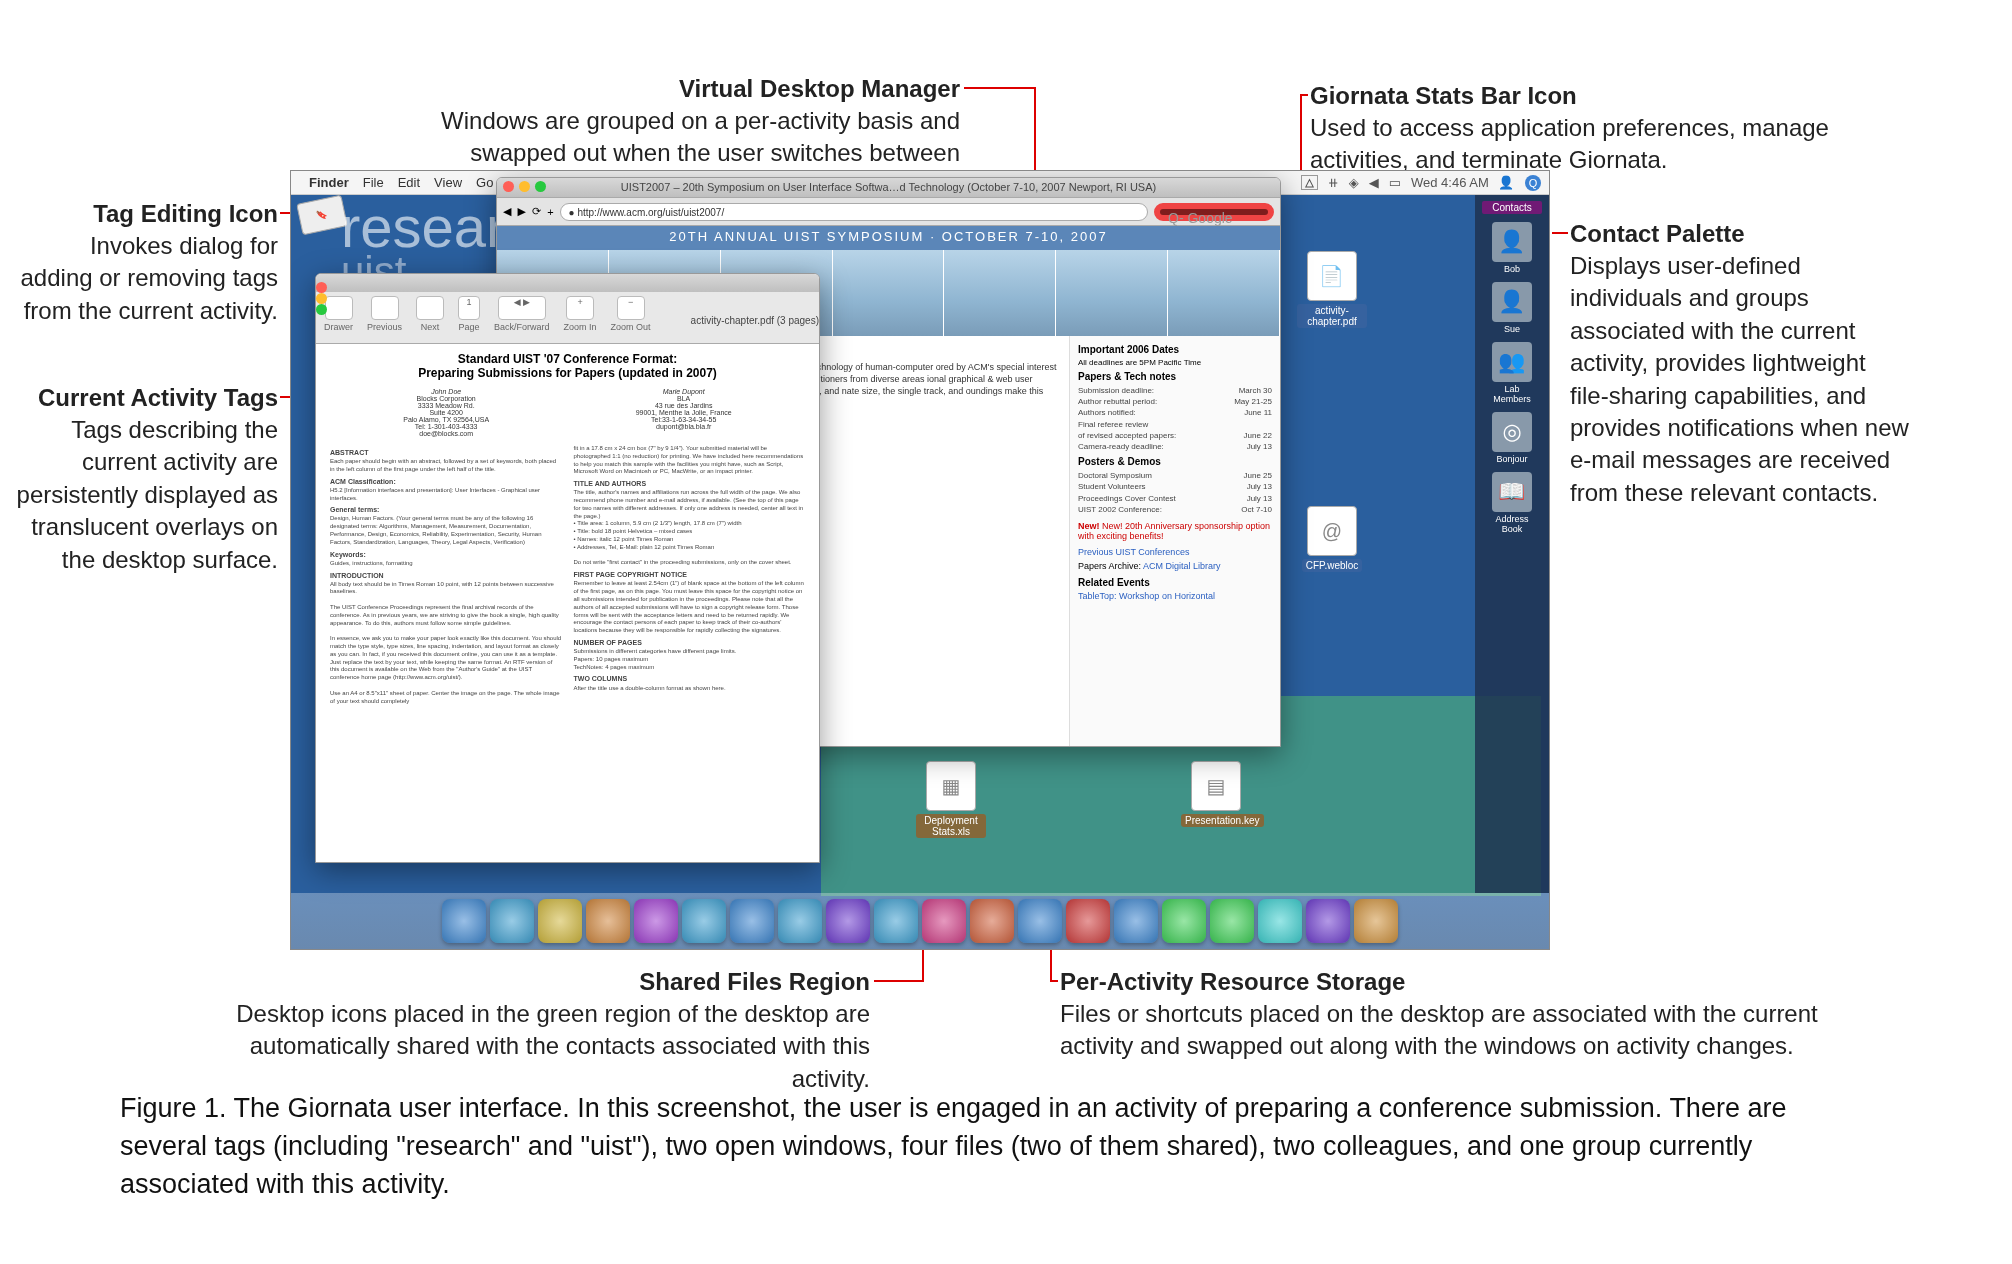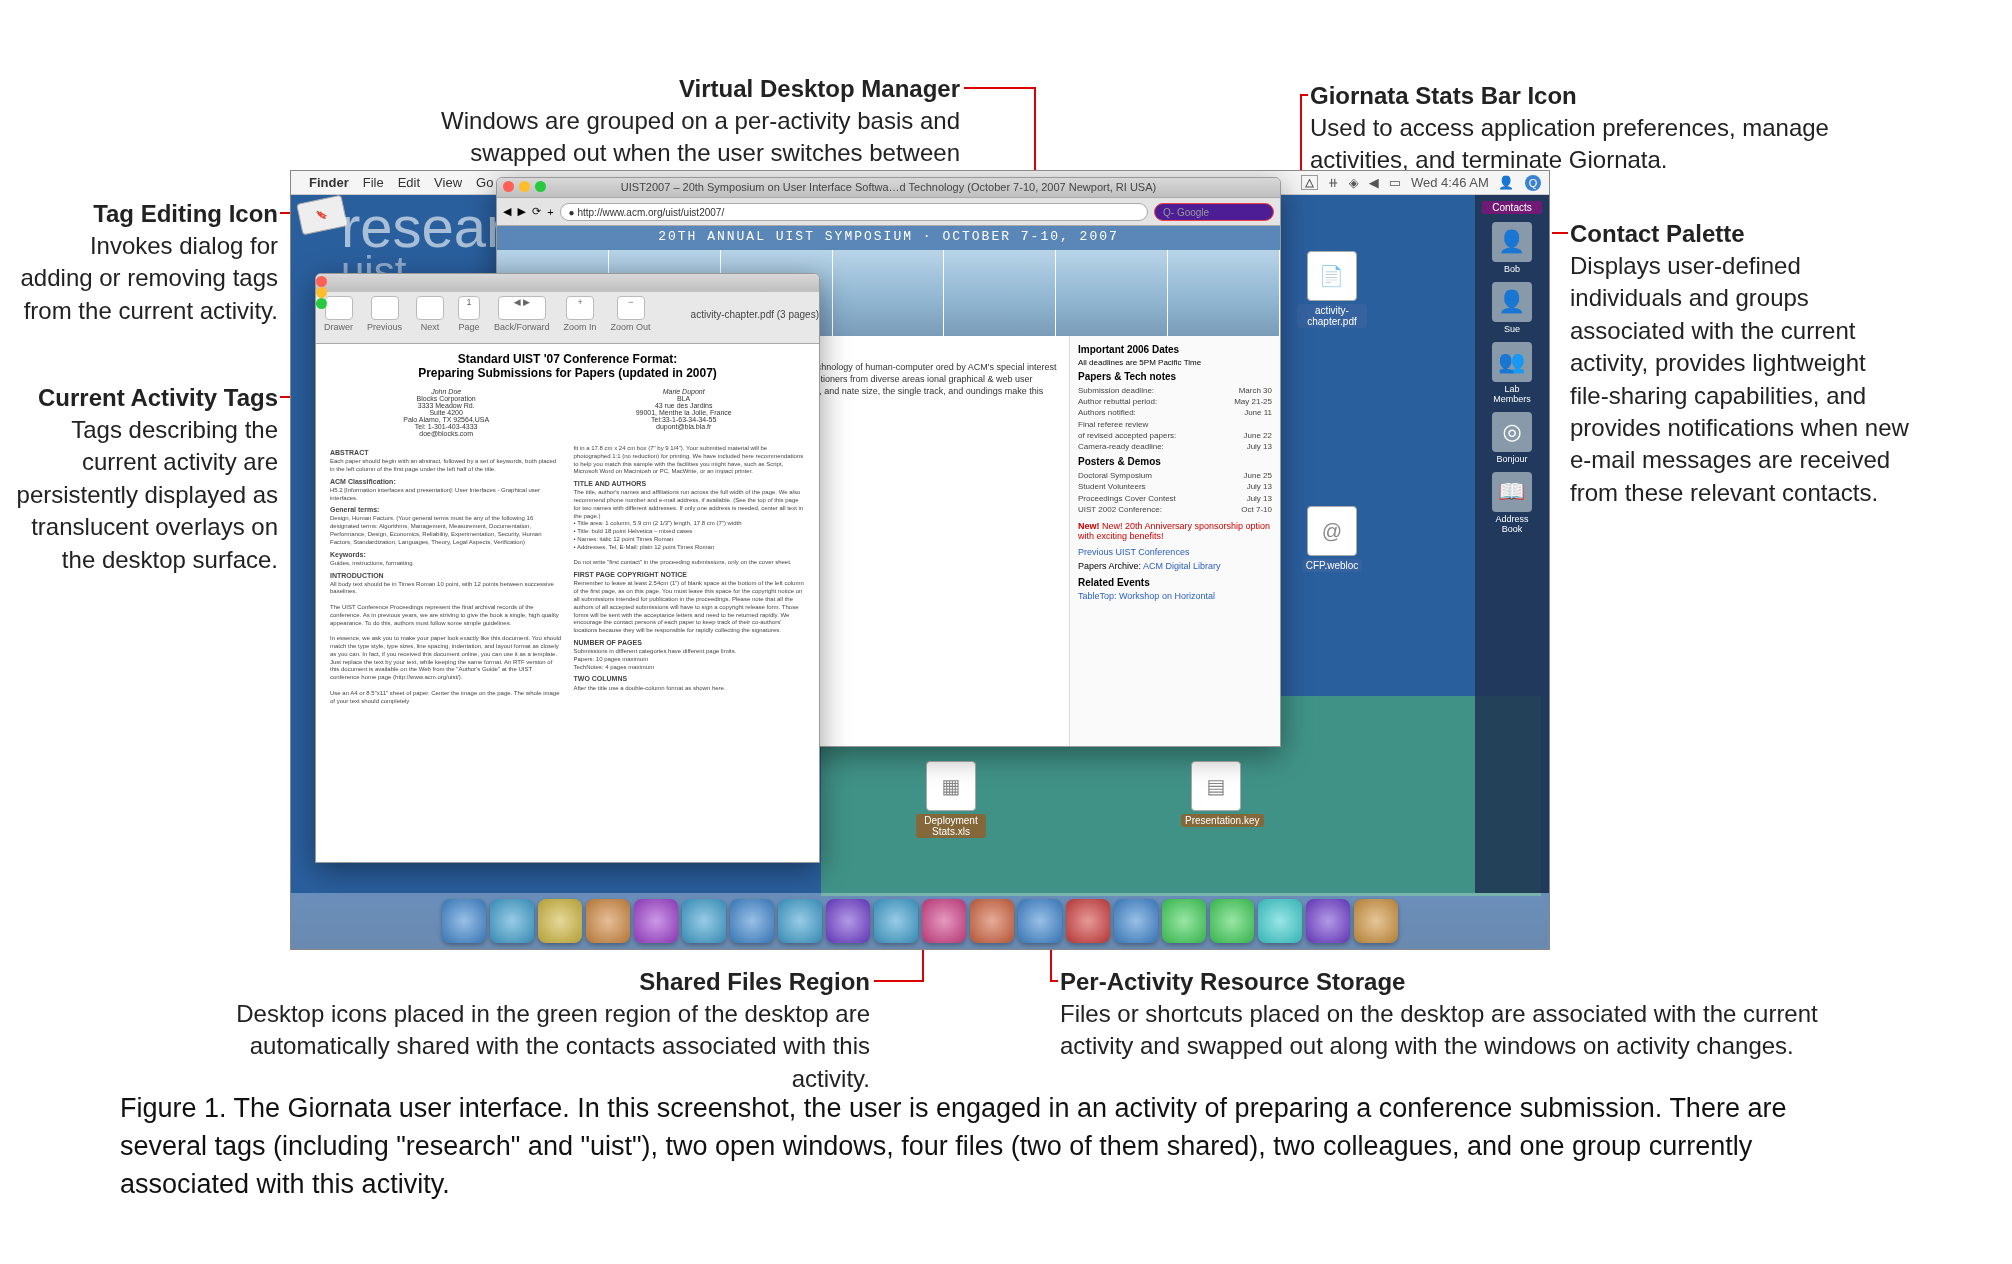--- a/index.html
+++ b/index.html
@@ -29,37 +29,37 @@
   .tag-icon { position: absolute; left: 8px; top: 28px; width: 46px; height: 32px; background: #eee; border: 1px solid #aaa; border-radius: 4px; transform: rotate(-12deg); display: flex; align-items: center; justify-content: center; font-size: 9px; color: #666; }
   
   
   .browser { position: absolute; left: 205px; top: 6px; width: 785px; height: 570px; background: #eee; border: 1px solid #999; border-radius: 6px 6px 0 0; box-shadow: 0 8px 30px rgba(0,0,0,0.4); overflow: hidden; }
   .browser .titlebar { height: 20px; background: linear-gradient(#d8d8d8,#bfbfbf); font-size: 11px; text-align: center; padding-top: 3px; color: #444; border-bottom: 1px solid #aaa; position: relative; }
   .browser .traffic { position: absolute; left: 6px; top: 3px; display: flex; gap: 5px; }
   .tl { width: 11px; height: 11px; border-radius: 50%; }
   .tl.r{background:#ff5f56}.tl.y{background:#ffbd2e}.tl.g{background:#27c93f}
   .browser .toolbar { height: 28px; background: #e4e4e4; display: flex; align-items: center; padding: 0 6px; gap: 6px; border-bottom: 1px solid #aaa; font-size: 11px; }
   .urlbar { flex: 1; background: #fff; border: 1px solid #aaa; border-radius: 10px; height: 18px; padding: 0 8px; font-size: 10px; line-height: 18px; color: #333; }
-  .searchbar { width: 120px; background: #4c1d95; border: 1px solid #ef4444; border-radius: 10px; height: 18px; padding: 0 8px; font-size: 10px; line-height: 18px; color: #999; }
-  .browser .banner { height: 24px; background: #5b86b8; color: #fff; font-size: 13px; letter-spacing: 2px; text-align: center; padding-top: 3px; font-weight: 500; font-family: Liberation Mono, monospace; }
+  .searchbar { width: 120px; background: #7f1d1d; border: 6px solid #ef4444; border-radius: 10px; height: 18px; padding: 0 8px; font-size: 14px; line-height: 18px; color: #999; }
+  .browser .banner { height: 24px; background: #5b86b8; color: #fff; font-size: 13px; letter-spacing: 2px; text-align: center; padding-top: 3px; font-weight: 500; }
   .browser .photos { height: 86px; background: #cde; display: flex; }
   .browser .photos div { flex: 1; background: linear-gradient(#b8d4e8, #8fb5d1 60%, #7a9cb8); border-right: 1px solid #fff; position: relative; }
   .browser .content { display: flex; height: calc(100% - 158px); background: #fff; overflow: hidden; }
   .browser .maincol { flex: 1; padding: 8px 10px; font-size: 9px; color: #333; line-height: 1.3; border-right: 1px solid #ddd; }
   .browser .maincol h3 { font-size: 11px; color: #336; margin-bottom: 4px; }
   .browser .sidebar { width: 210px; padding: 8px; font-size: 9px; background: #fafafa; }
   .browser .sidebar h4 { font-size: 10px; margin-bottom: 3px; }
   .browser .sidebar .dates { font-size: 8px; color: #444; line-height: 1.4; }
   .browser .sidebar .dates .row { display: flex; justify-content: space-between; }
   .browser .sidebar .new { color: #c00; font-size: 9px; margin-top: 6px; }
   .browser .sidebar a { color: #2a5fc0; font-size: 9px; }
   
   
   .pdf { position: absolute; left: 24px; top: 102px; width: 505px; height: 590px; background: #fff; border: 1px solid #999; border-radius: 6px 6px 0 0; box-shadow: 0 8px 30px rgba(0,0,0,0.4); overflow: hidden; }
-  .pdf .titlebar { height: 18px; background: linear-gradient(#d8d8d8,#bfbfbf); font-size: 10px; text-align: right; padding-top: 2px; color: #444; position: relative; }
+  .pdf .titlebar { height: 18px; background: linear-gradient(#d8d8d8,#bfbfbf); font-size: 10px; text-align: right; padding-top: 8px; color: #444; position: relative; }
   .pdf .toolbar { height: 52px; background: #e8e8e8; display: flex; align-items: flex-start; padding: 4px 8px; gap: 14px; font-size: 9px; color: #666; border-bottom: 1px solid #aaa; text-align: center; }
   .pdf .toolbar .tbtn { display: flex; flex-direction: column; align-items: center; gap: 2px; }
   .pdf .toolbar .tbtn .icn { width: 28px; height: 24px; background: #fff; border: 1px solid #bbb; border-radius: 4px; }
   .pdf .page { padding: 8px 14px; height: calc(100% - 70px); overflow: hidden; }
   .pdf .page h2 { font-size: 12px; text-align: center; font-weight: bold; }
   .pdf .page .authors { display: flex; justify-content: space-around; margin: 8px 0; font-size: 7px; text-align: center; color: #333; }
   .pdf .page .cols { display: flex; gap: 12px; font-size: 6px; line-height: 1.3; color: #444; }
   .pdf .page .cols > div { flex: 1; }
   .pdf .page .cols h5 { font-size: 7px; font-weight: bold; margin: 3px 0 1px; }
   

